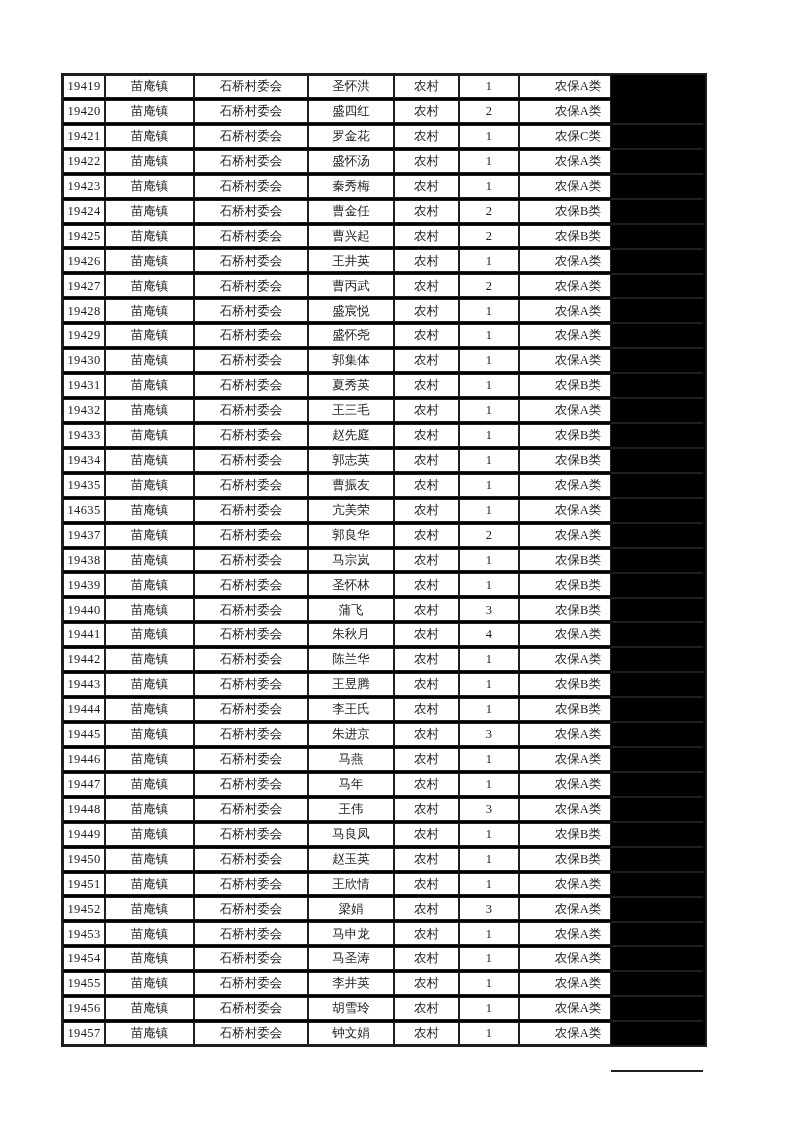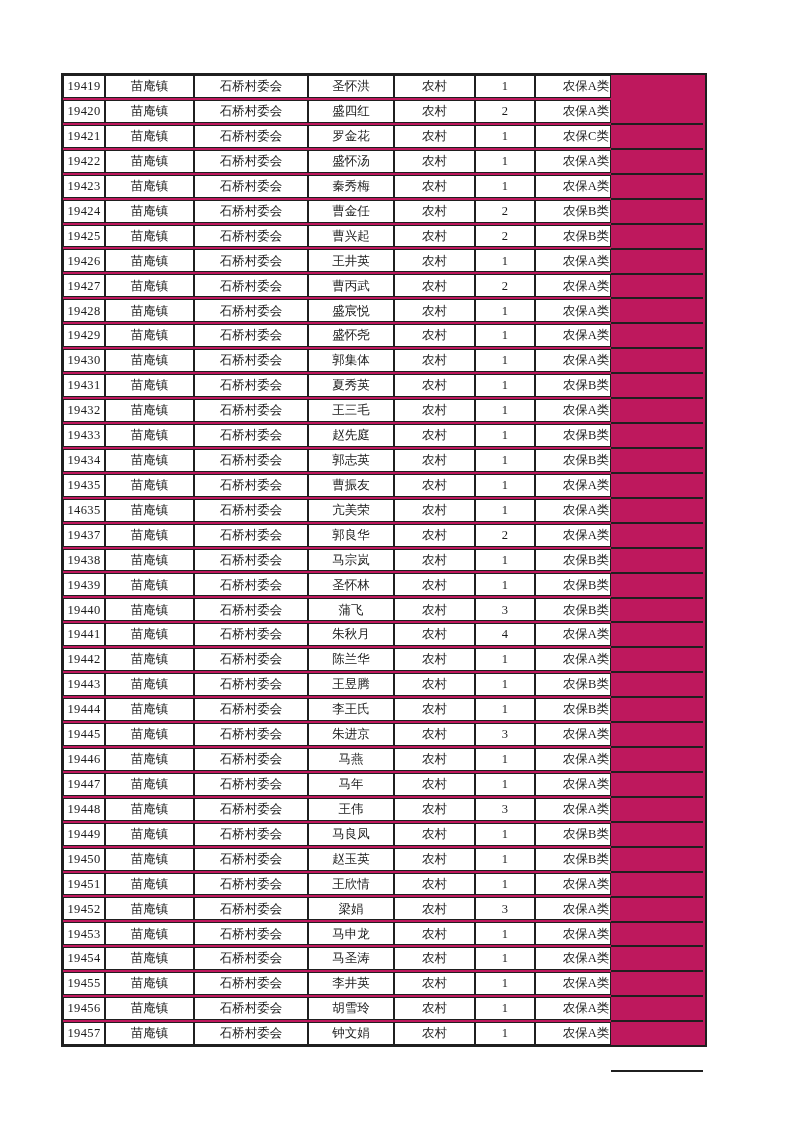--- a/index.html
+++ b/index.html
@@ -25,21 +25,21 @@
     position: absolute;
     left: 61px;
     top: 73px;
     width: 646px;
     height: 974px;
     box-sizing: border-box;
     border: 2px solid #1f1f1f;
     display: flex;
     flex-direction: column;
     gap: 2px;               
-    background: #be185d;
+    background: #000000;
   }
   .t-row {
     flex: 1 1 0;
     display: flex;
     min-height: 0;
   }
   .t-cell {
     box-sizing: border-box;
     border: 1px solid #1f1f1f;   
     display: flex;
@@ -49,23 +49,23 @@
     line-height: 1;
     white-space: nowrap;
     overflow: hidden;
     background: #ffffff;
   }
   
   .c0 { width: 42px; }
   .c1 { width: 89px; }
   .c2 { width: 114px; }
   .c3 { width: 86px; }
-  .c4 { width: 81px; }
+  .c4 { width: 65px; }
   .c5 { width: 60px; }
-  .c6 { width: 76px; padding-left: 26px; }
+  .c6 { width: 92px; padding-left: 26px; }
   .c7 { width: 92px; margin-top: 48px; }
   .num { letter-spacing: 0.4px; }
 </style>
 </head>
 <body style="background: rgb(255, 255, 255); color: rgb(27, 27, 27);">
 
 <div class="page">
   <div class="roster-table">
 
   <div class="t-row">

